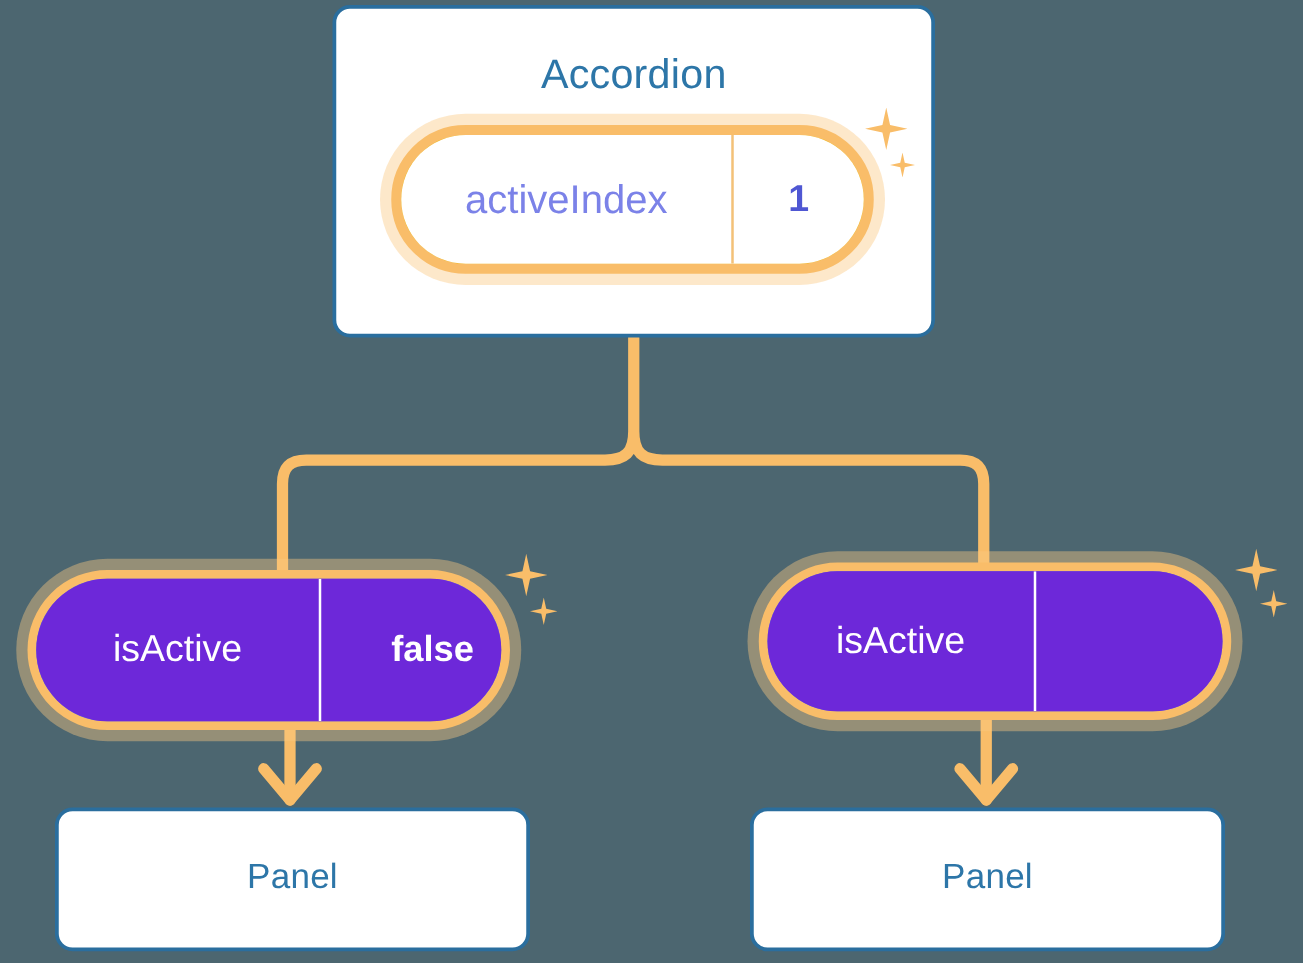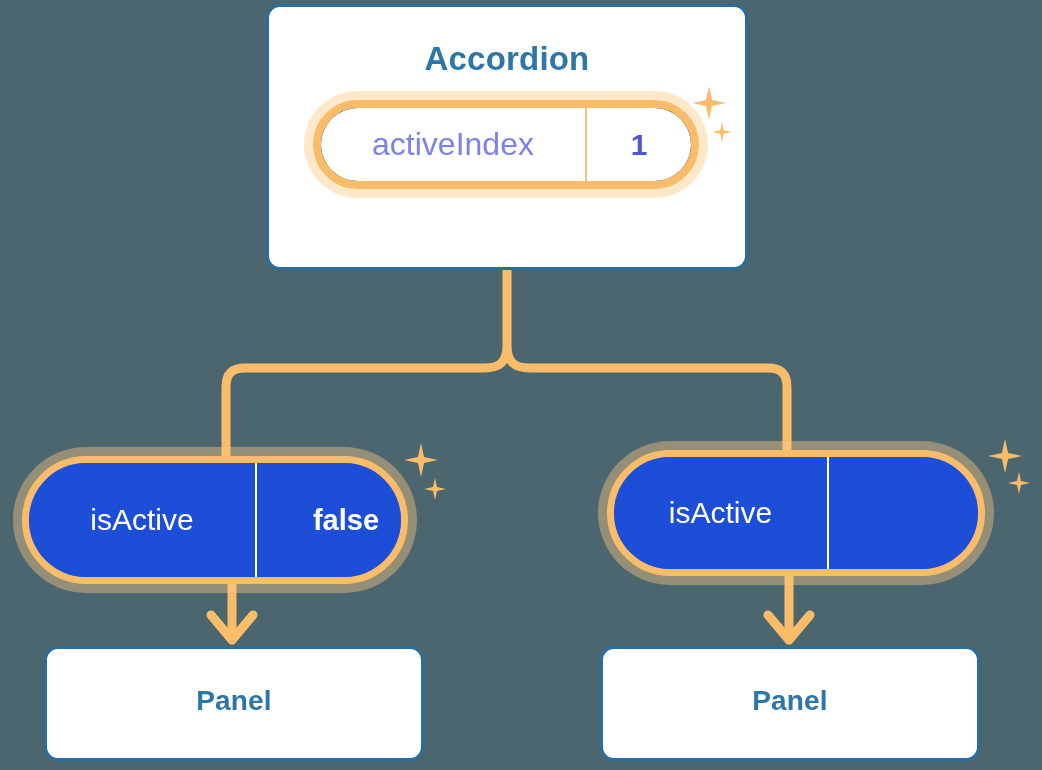--- a/index.html
+++ b/index.html
@@ -36,21 +36,21 @@
     border: 3px solid #2a6e9e;
     border-radius: 14px;
     box-sizing: border-box;
   }
   .card-title {
     position: absolute;
     left: 0;
     right: 0;
     text-align: center;
     color: #2d76a8;
-    font-weight: 700;
+    font-weight: 400;
     letter-spacing: 0.2px;
   }
 
   #accordion-card {
     left: 266px;
     top: 4px;
     width: 482px;
     height: 266px;
   }
   #accordion-card .card-title {
@@ -93,23 +93,23 @@
     align-items: center;
     justify-content: center;
     box-sizing: border-box;
   }
 
   
   #pill-active-index {
     left: 313px;
     top: 100px;
     width: 386px;
-    height: 89px;
+    height: 119px;
     border-width: 8px;
-    background: #000000;
+    background: #eab308;
   }
   #pill-active-index .pill-inner { background: #ffffff; }
   #pill-active-index .pill-key {
     flex: 0 0 266px;
     color: #7b82e8;
     font-size: 32px;
     font-weight: 400;
     border-right: 2px solid #f3c178;
   }
   #pill-active-index .pill-val {
@@ -117,21 +117,21 @@
     color: #4f57d3;
     font-size: 30px;
     font-weight: 700;
   }
 
   
   .pill-purple {
     background: #6168da;
     border-width: 7px;
   }
-  .pill-purple .pill-inner { background: #1d4ed8; }
+  .pill-purple .pill-inner { background: #6d28d9; }
   .pill-purple .pill-key {
     color: #ffffff;
     font-size: 30px;
     font-weight: 400;
     border-right: 2px solid #ffffff;
   }
   .pill-purple .pill-val {
     color: #ffffff;
     font-size: 29px;
     font-weight: 700;

